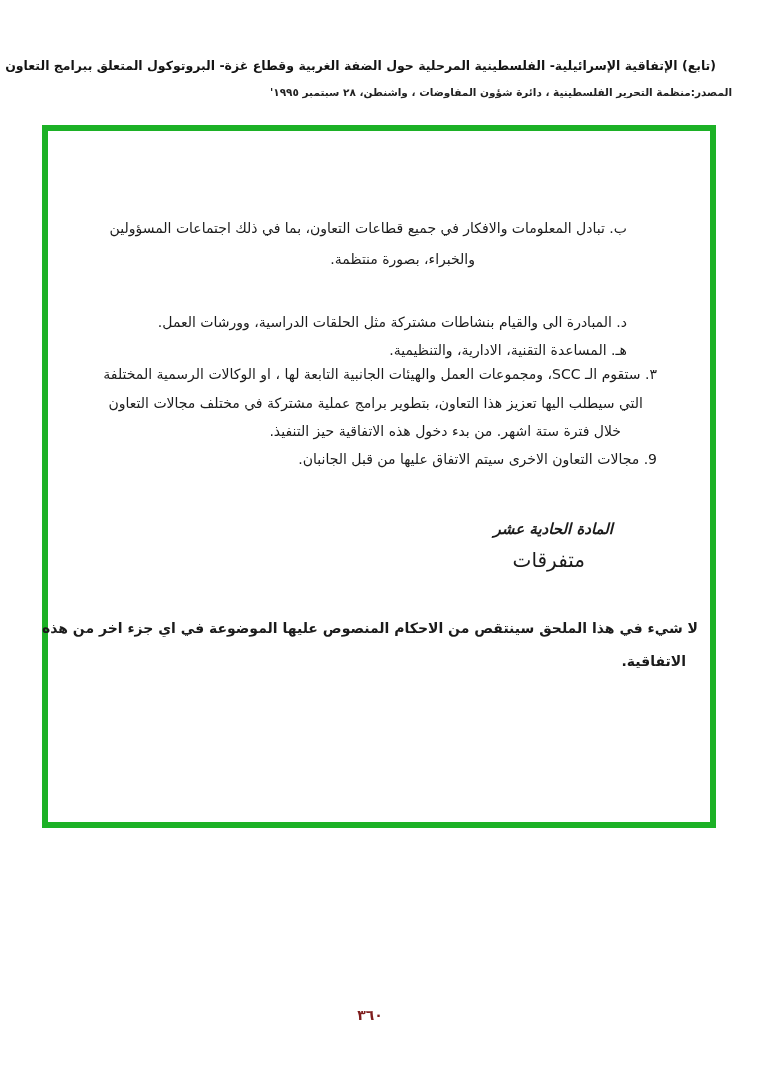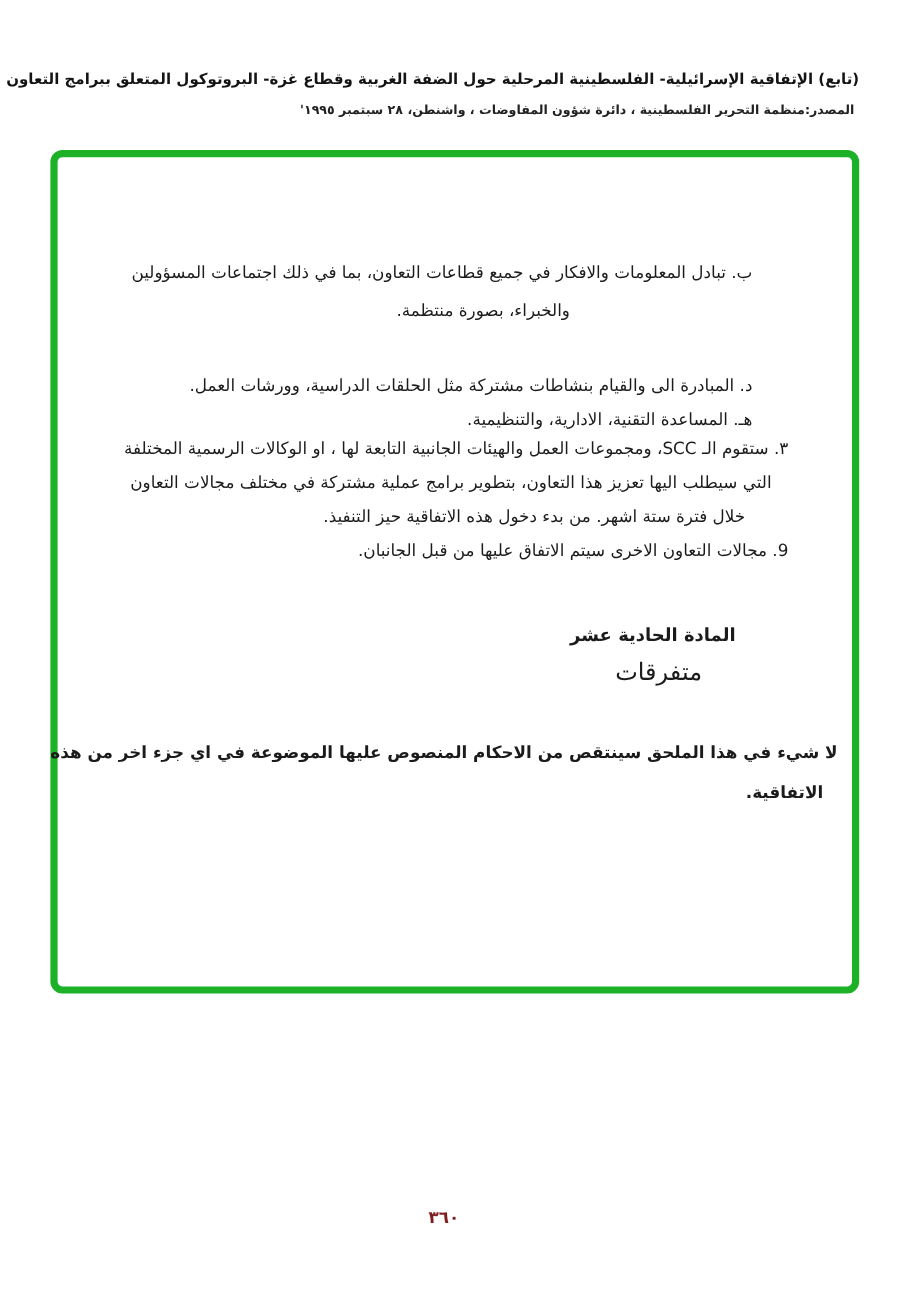--- a/index.html
+++ b/index.html
@@ -12,48 +12,48 @@
     overflow:hidden;
   }
   .arabic{direction:rtl;unicode-bidi:embed;white-space:nowrap;}
   
   .hdr1{
     position:absolute;top:57px;right:42px;
     font-size:12.5px;font-weight:bold;line-height:18px;
     text-align:right;color:#141414;
   }
   .hdr2{
-    position:absolute;top:84px;right:46px;
+    position:absolute;top:84px;right:26px;
     font-size:10.5px;font-weight:bold;line-height:16px;
     text-align:left;color:#222;
   }
   
   .frame{
     position:absolute;left:42px;top:125px;
     width:674px;height:703px;
     box-sizing:border-box;
     border:6px solid #1cb126;
-    border-radius:10px;
+    border-radius:0;
     background:#ffffff;
   }
   .ln{
     position:absolute;
     font-size:14px;line-height:20px;
     text-align:right;color:#1b1b1b;
   }
   .l-b1{top:87px;right:83px;}
   .l-b2{top:118px;right:235px;}
   .l-j {top:150px;right:85px;}
   .l-d {top:181px;right:83px;}
   .l-h {top:209px;right:83px;}
   .l-31{top:233px;right:53px;}
   .l-32{top:262px;right:67px;}
   .l-33{top:290px;right:89px;}
   .l-4 {top:318px;right:53px;}
-  .l-head{top:388px;right:97px;font-weight:bold;font-size:15px;}
+  .l-head{top:388px;right:97px;font-weight:bold;font-size:15px;font-style:italic;}
   .l-sub {top:419px;right:125px;font-size:20px;}
   .l-m1{top:487px;right:12px;font-weight:bold;}
   .l-m2{top:520px;right:24px;font-weight:bold;}
   
   .pagenum{
     position:absolute;top:1007px;left:330px;width:80px;
     text-align:center;font-size:14px;font-weight:bold;color:#7f1d1d;
   }
 </style>
 </head>

